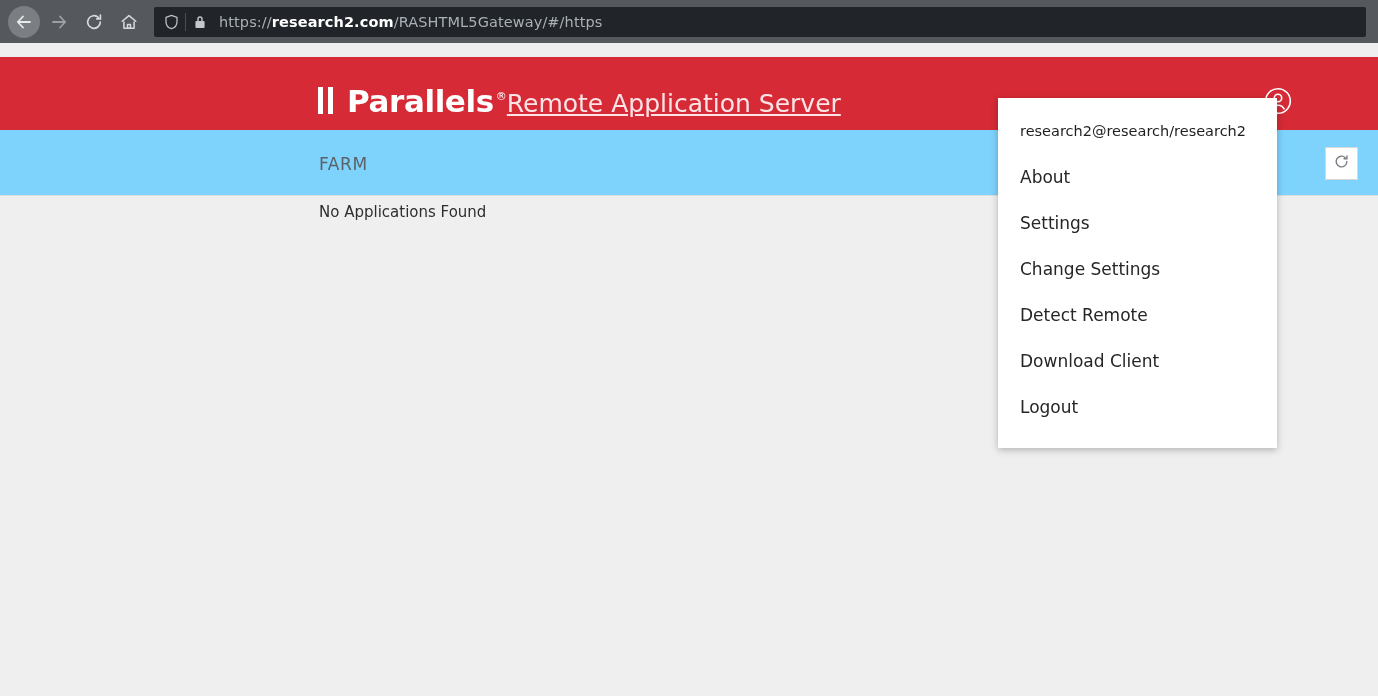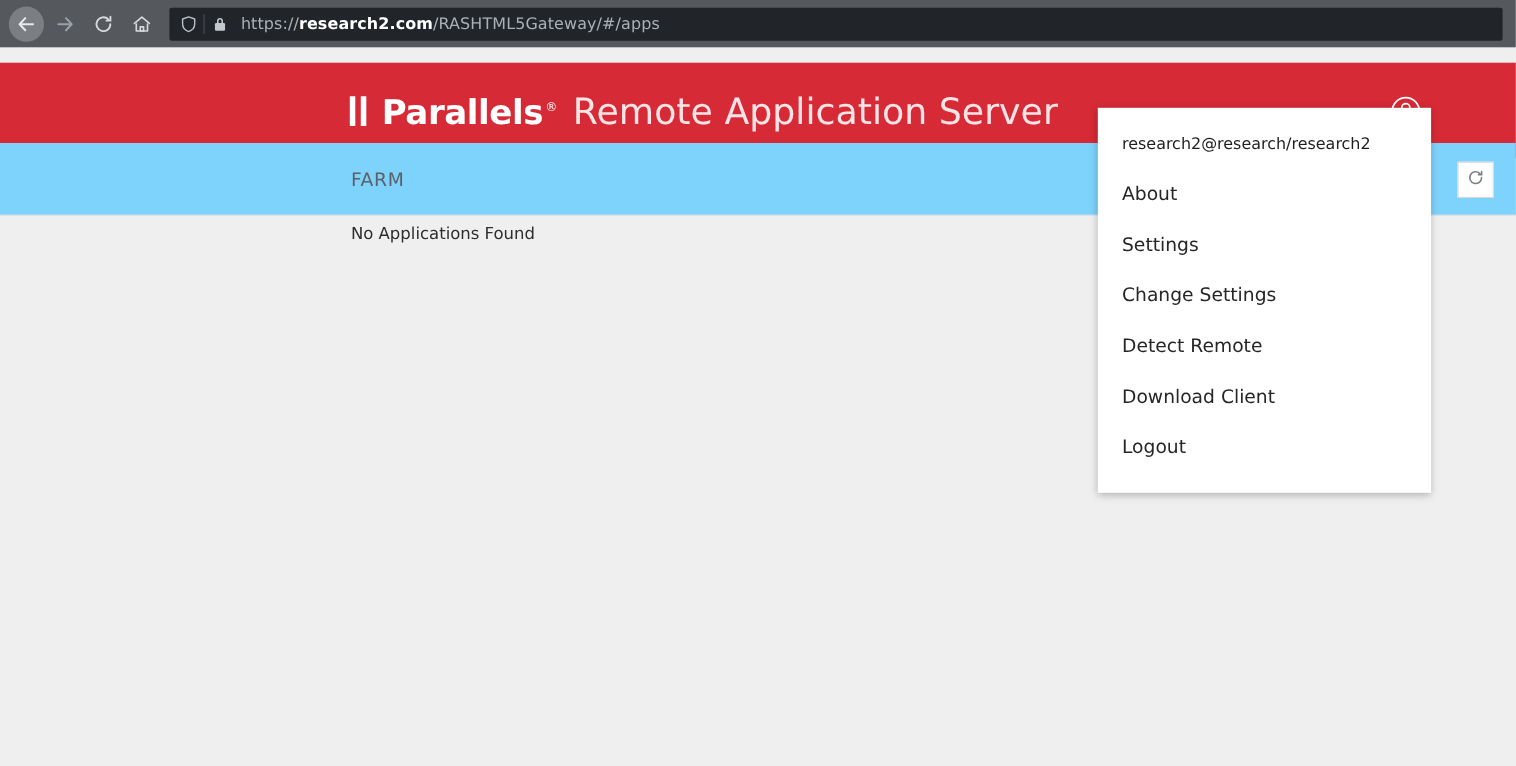--- a/index.html
+++ b/index.html
@@ -117,24 +117,25 @@
     letter-spacing: -0.4px;
   }
   #logo-tm {
     font-size: 11px;
     color: #ffffff;
     position: relative;
     top: -12px;
     margin-left: 2px;
   }
   #product-name {
-    font-size: 33px;
+    font-size: 25px;
     color: #fbe4e6;
-    margin-left: 14px;
+    margin-left: 0;
     font-weight: normal;
+    text-decoration: underline;
   }
 
   #user-icon-btn {
     position: absolute;
     right: 86px;
     top: 30px;
     width: 28px;
     height: 28px;
     cursor: pointer;
   }
@@ -184,21 +185,21 @@
     top: 7px;
     font-size: 15px;
     color: #2e2e2e;
   }
 
   
   #user-menu {
     position: absolute;
     left: 998px;
     top: 98px;
-    width: 303px;
+    width: 279px;
     background: #ffffff;
     box-shadow: 0 2px 7px rgba(0,0,0,.26);
     padding: 10px 0 18px 0;
     z-index: 50;
   }
   .menu-item {
     display: block;
     padding: 0 0 0 22px;
     height: 46px;
     line-height: 46px;
@@ -263,21 +264,21 @@
         <path d="M7.5 1.4L13 3.3v4.4c0 3.5-2.3 6-5.5 7-3.2-1-5.5-3.5-5.5-7V3.3z"></path>
       </svg>
     </span>
     <span id="identity-sep"></span>
     <span class="url-icon">
       <svg width="14" height="16" viewBox="0 0 14 16" fill="#c2c8ce">
         <rect x="2.4" y="6.9" width="9.2" height="7.1" rx="1.1"></rect>
         <path d="M4.3 7V5a2.7 2.7 0 0 1 5.4 0v2H8.3V5a1.3 1.3 0 0 0-2.6 0v2z"></path>
       </svg>
     </span>
-    <span id="url-text"><span>https://</span><span class="host">research2.com</span><span>/RASHTML5Gateway/#/apps</span></span>
+    <span id="url-text"><span>https://</span><span class="host">research2.com</span><span>/RASHTML5Gateway/#/https</span></span>
   </div>
 </div>
 
 <div id="app-header">
   <div id="brand">
     <span id="logo-bars">
         <i></i>
         <i></i>
       </span>
     <span id="logo-word">Parallels</span>

